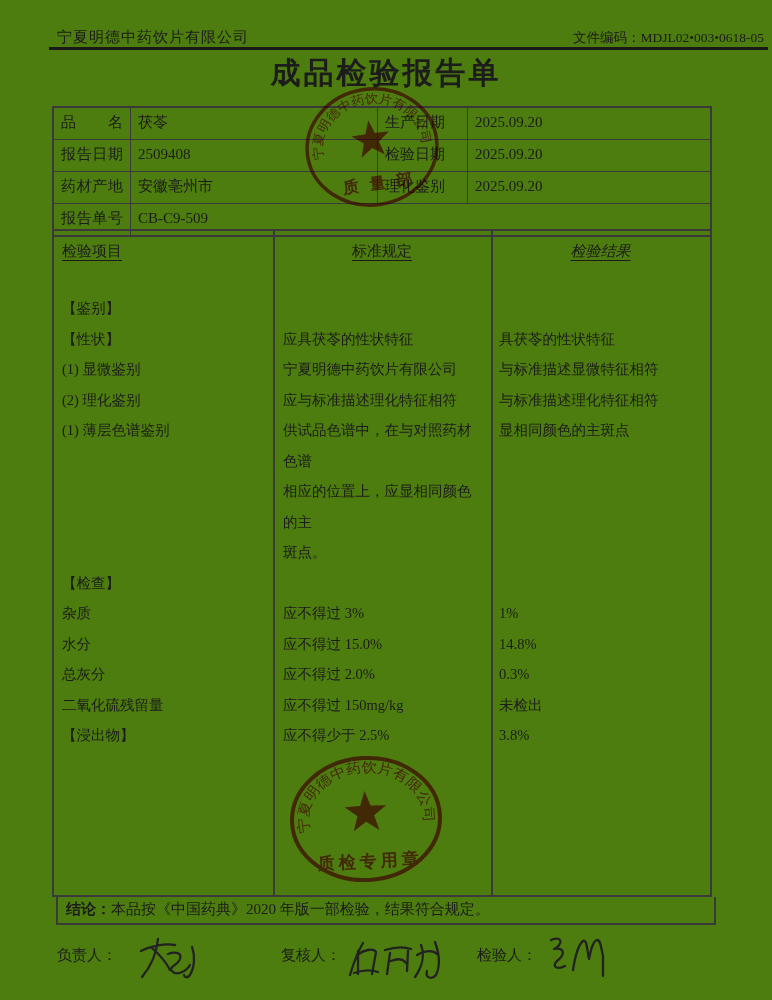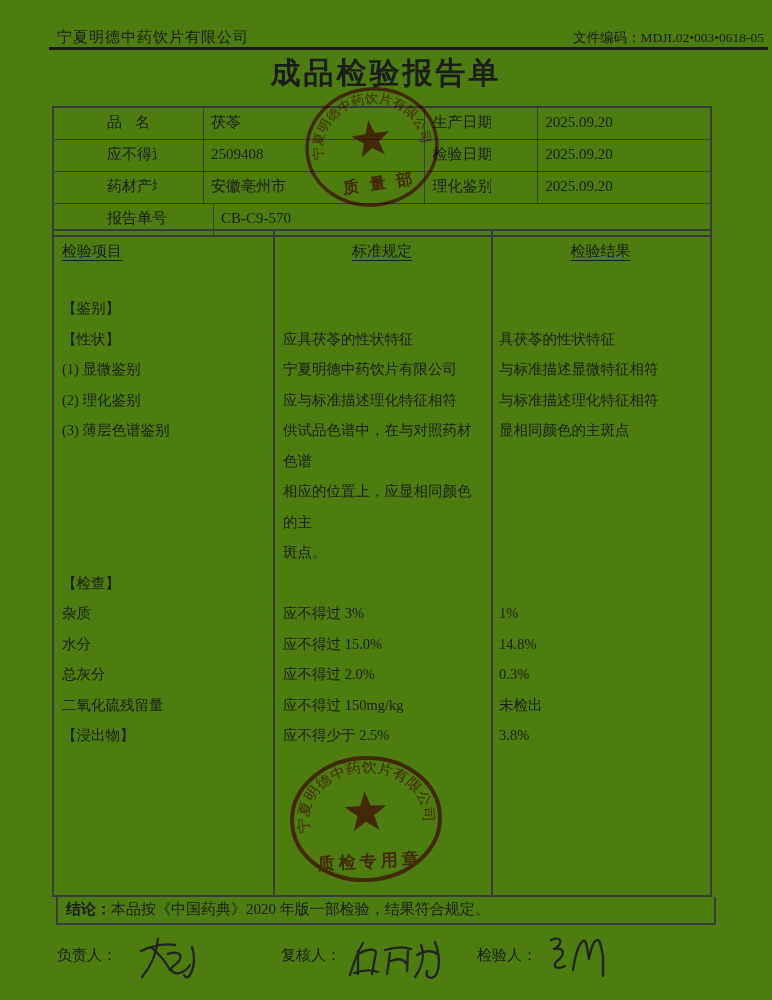--- a/index.html
+++ b/index.html
@@ -11,37 +11,37 @@
   .company{position:absolute;left:57px;top:28px;font-size:15px;letter-spacing:1px;}
   .doccode{position:absolute;right:8px;top:29px;font-size:13.5px;}
   .hrule{position:absolute;left:49px;top:47px;width:719px;height:2.5px;background:#1a1a1a;}
   .title{position:absolute;left:0;top:53px;width:772px;text-align:center;
          font-size:30px;font-weight:bold;letter-spacing:3px;}
 
   
   .info-table{position:absolute;left:52px;top:106px;width:660px;border:2px solid #3a3a3a;box-sizing:border-box;}
   .irow{display:flex;height:31px;border-bottom:1.5px solid #3a3a3a;}
   .irow:last-child{border-bottom:none;}
-  .ic{box-sizing:border-box;line-height:29px;font-size:15px;padding:0 7px;overflow:hidden;white-space:nowrap;margin-left:46px;}
+  .ic{box-sizing:border-box;line-height:29px;font-size:15px;padding:0 7px;overflow:hidden;white-space:nowrap;}
   .ic.bl{border-left:1.5px solid #3a3a3a;}
   .lab1{width:76px;text-align:justify;text-align-last:justify;}
   .val1{width:247px;}
   .lab2{width:90px;}
   .val2{width:243px;}
   .val-span{width:580px;}
 
   
   .main-table{position:absolute;left:52px;top:229px;width:660px;height:668px;
               border:2px solid #3a3a3a;box-sizing:border-box;}
   .vline{position:absolute;top:0;bottom:0;width:1.5px;background:#3a3a3a;}
   .vl1{left:219px;}.vl2{left:437px;}
   .m-header{display:flex;padding-top:11px;height:62px;box-sizing:border-box;font-size:15px;}
   .mh1{width:219px;padding-left:8px;box-sizing:border-box;}
   .mh2{width:218px;text-align:center;box-sizing:border-box;}
-  .mh3{width:219px;text-align:center;box-sizing:border-box;}
+  .mh3{width:219px;text-align:center;box-sizing:border-box;font-style:italic;}
   .u{text-decoration:underline;text-underline-offset:4px;}
   .m-row{display:flex;font-size:14.5px;line-height:30.5px;}
   .c1{width:219px;padding:0 8px;box-sizing:border-box;white-space:pre-line;}
   .c2{width:218px;padding:0 10px;box-sizing:border-box;white-space:pre-line;}
   .c3{width:219px;padding:0 8px;box-sizing:border-box;white-space:pre-line;}
 
   
   .conclusion{position:absolute;left:56px;top:897px;width:660px;height:28px;
               border:2px solid #3a3a3a;border-top:none;box-sizing:border-box;
               line-height:25px;font-size:15px;padding-left:8px;}
@@ -78,34 +78,34 @@
   <div class="title">成品检验报告单</div>
 
   <div class="info-table">
     <div class="irow">
       <div class="ic lab1">品名</div>
       <div class="ic bl val1">茯苓</div>
       <div class="ic bl lab2">生产日期</div>
       <div class="ic bl val2">2025.09.20</div>
     </div>
     <div class="irow">
-      <div class="ic lab1">应不得过</div>
+      <div class="ic lab1">报告日期</div>
       <div class="ic bl val1">2509408</div>
       <div class="ic bl lab2">检验日期</div>
       <div class="ic bl val2">2025.09.20</div>
     </div>
     <div class="irow">
       <div class="ic lab1">药材产地</div>
       <div class="ic bl val1">安徽亳州市</div>
       <div class="ic bl lab2">理化鉴别</div>
       <div class="ic bl val2">2025.09.20</div>
     </div>
     <div class="irow">
       <div class="ic lab1">报告单号</div>
-      <div class="ic bl val-span">CB-C9-570</div>
+      <div class="ic bl val-span">CB-C9-509</div>
     </div>
   </div>
 
   <div class="main-table">
     <div class="vline vl1"></div>
     <div class="vline vl2"></div>
 
     <div class="m-header">
       <div class="mh1"><span class="u">检验项目</span></div>
       <div class="mh2"><span class="u">标准规定</span></div>
@@ -126,21 +126,21 @@
       <div class="c1">(1) 显微鉴别</div>
       <div class="c2">宁夏明德中药饮片有限公司</div>
       <div class="c3">与标准描述显微特征相符</div>
     </div>
     <div class="m-row">
       <div class="c1">(2) 理化鉴别</div>
       <div class="c2">应与标准描述理化特征相符</div>
       <div class="c3">与标准描述理化特征相符</div>
     </div>
     <div class="m-row">
-      <div class="c1">(3) 薄层色谱鉴别</div>
+      <div class="c1">(1) 薄层色谱鉴别</div>
       <div class="c2">供试品色谱中，在与对照药材色谱
 相应的位置上，应显相同颜色的主
 斑点。</div>
       <div class="c3">显相同颜色的主斑点</div>
     </div>
     <div class="m-row">
       <div class="c1">【检查】</div>
       <div class="c2"></div>
       <div class="c3"></div>
     </div>

